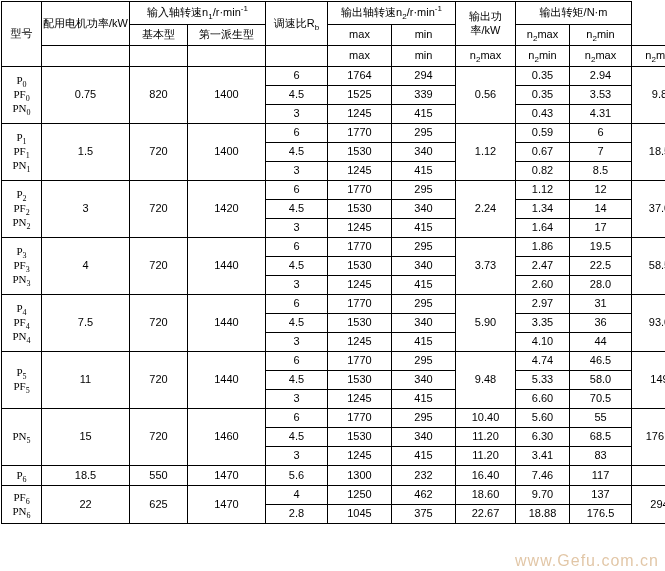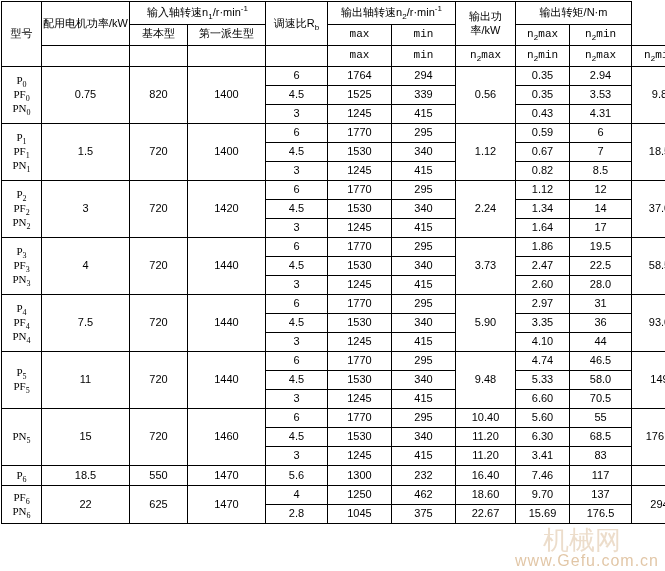--- a/index.html
+++ b/index.html
@@ -25,21 +25,21 @@
     font-size:11px;
     padding:0;
     line-height:1.25;
   }
   .hdr td{
     font-family:"Liberation Sans", sans-serif;
     font-size:11.5px;
     height:22px;
   }
   .hdr2 td{
-    font-family:Liberation Mono, monospace;
+    font-family:Liberation Sans, sans-serif;
     font-size:11px;
     height:20px;
   }
   sub{font-size:8px;line-height:0;}
   sup{font-size:8px;line-height:0;}
   .model{
     text-align:left;
     padding-left:5px;
     font-size:11px;
     height:19px;
@@ -342,20 +342,19 @@
           <td class="num">18.60</td>
           <td class="num">9.70</td>
           <td class="num">137</td>
           <td rowspan="2" class="num">294</td>
         </tr>
         <tr class="rowh">
           <td class="num">2.8</td>
           <td class="num">1045</td>
           <td class="num">375</td>
           <td class="num">22.67</td>
-          <td class="num">15.69</td>
+          <td class="num">18.88</td>
           <td class="num">176.5</td>
         </tr>
       </tbody>
   </table>
-  <div class="wm-big">机械网</div>
   <div class="watermark">www.Gefu.com.cn</div>
 </div>
 
 </body></html>

